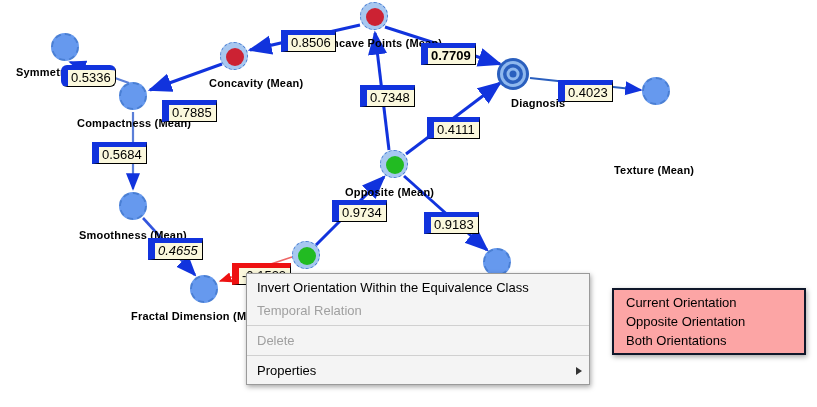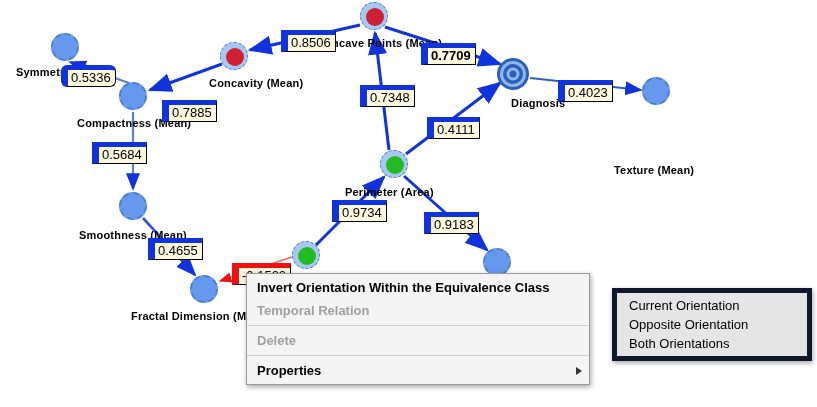--- a/index.html
+++ b/index.html
@@ -120,21 +120,20 @@
 
   
   .menu {
     position: absolute;
     background: #f4f4f4;
     border: 1px solid #9a9a9a;
     box-shadow: 1px 2px 5px rgba(0,0,0,0.35);
     padding: 2px 0;
     font-size: 13px;
     color: #000000;
-    font-weight: bold;
   }
   .menu-item {
     position: relative;
     padding: 3px 26px 3px 10px;
     white-space: nowrap;
     line-height: 17px;
   }
   .menu-item.disabled { color: #a0a0a0; }
   .menu-item.selected {
     background: #4a72d6;
@@ -152,22 +151,22 @@
     width: 0; height: 0;
     margin-top: -4px;
     border-left: 6px solid #333333;
     border-top: 4px solid transparent;
     border-bottom: 4px solid transparent;
   }
   .menu-item.selected .submenu-arrow { border-left-color: #ffffff; }
 
   .submenu {
     position: absolute;
-    background: #e5e5e5;
-    border: 5px solid #0f172a;
+    background: #fca5a5;
+    border: 2px solid #0f172a;
     box-shadow: 1px 2px 5px rgba(0,0,0,0.35);
     padding: 3px 0;
     font-size: 13px;
     color: #000000;
   }
   .submenu .menu-item { padding: 1px 14px 1px 12px; }
 </style>
 </head>
 <body>
 
@@ -239,21 +238,21 @@
     <div class="node-label" style="left:511px;top:97px;">Diagnosis</div>
 
     <div class="node node-plain" style="left:656px;top:91px;width:28px;height:28px;">
       <div class="disc"></div>
     </div>
     <div class="node-label" style="left:614px;top:117px;margin-top:47px;">Texture (Mean)</div>
 
     <div class="node node-ring" style="left:394px;top:164px;width:28px;height:28px;">
       <div class="core core-green" style="left:5px;top:5px;width:18px;height:18px;"></div>
     </div>
-    <div class="node-label" style="left:345px;top:186px;">Perimeter (Area)</div>
+    <div class="node-label" style="left:345px;top:186px;">Opposite (Mean)</div>
 
     <div class="node node-ring" style="left:306px;top:255px;width:28px;height:28px;">
       <div class="core core-green" style="left:5px;top:5px;width:18px;height:18px;"></div>
     </div>
     <div class="node-label" style="left:268px;top:277px;">Radius (Mean)</div>
 
     <div class="node node-plain" style="left:497px;top:262px;width:28px;height:28px;">
       <div class="disc"></div>
     </div>
     <div class="node-label dim" style="left:466px;top:284px;">Area (Mean)</div>
@@ -271,21 +270,21 @@
     <div class="edge-label" style="left:61px;top:65px;border-radius:6px;">0.5336</div>
     <div class="edge-label" style="left:162px;top:58px;margin-top:42px;">0.7885</div>
     <div class="edge-label" style="left:281px;top:30px;">0.8506</div>
     <div class="edge-label" style="left:421px;top:43px;font-weight:bold;">0.7709</div>
     <div class="edge-label" style="left:558px;top:80px;">0.4023</div>
     <div class="edge-label" style="left:360px;top:85px;">0.7348</div>
     <div class="edge-label" style="left:427px;top:117px;">0.4111</div>
     <div class="edge-label" style="left:332px;top:200px;">0.9734</div>
     <div class="edge-label" style="left:424px;top:212px;">0.9183</div>
     <div class="edge-label" style="left:92px;top:142px;">0.5684</div>
-    <div class="edge-label" style="left:148px;top:238px;">0.4655</div>
+    <div class="edge-label" style="left:148px;top:238px;font-style:italic;">0.4655</div>
     <div class="edge-label negative" style="left:232px;top:263px;">-0.1533</div>
 
   </div>
 
   <div class="menu" style="left:246px;top:273px;width:342px;">
     <div class="menu-item">
       <span>Invert Orientation Within the Equivalence Class</span>
     </div>
     <div class="menu-item disabled">
       <span>Temporal Relation</span>

